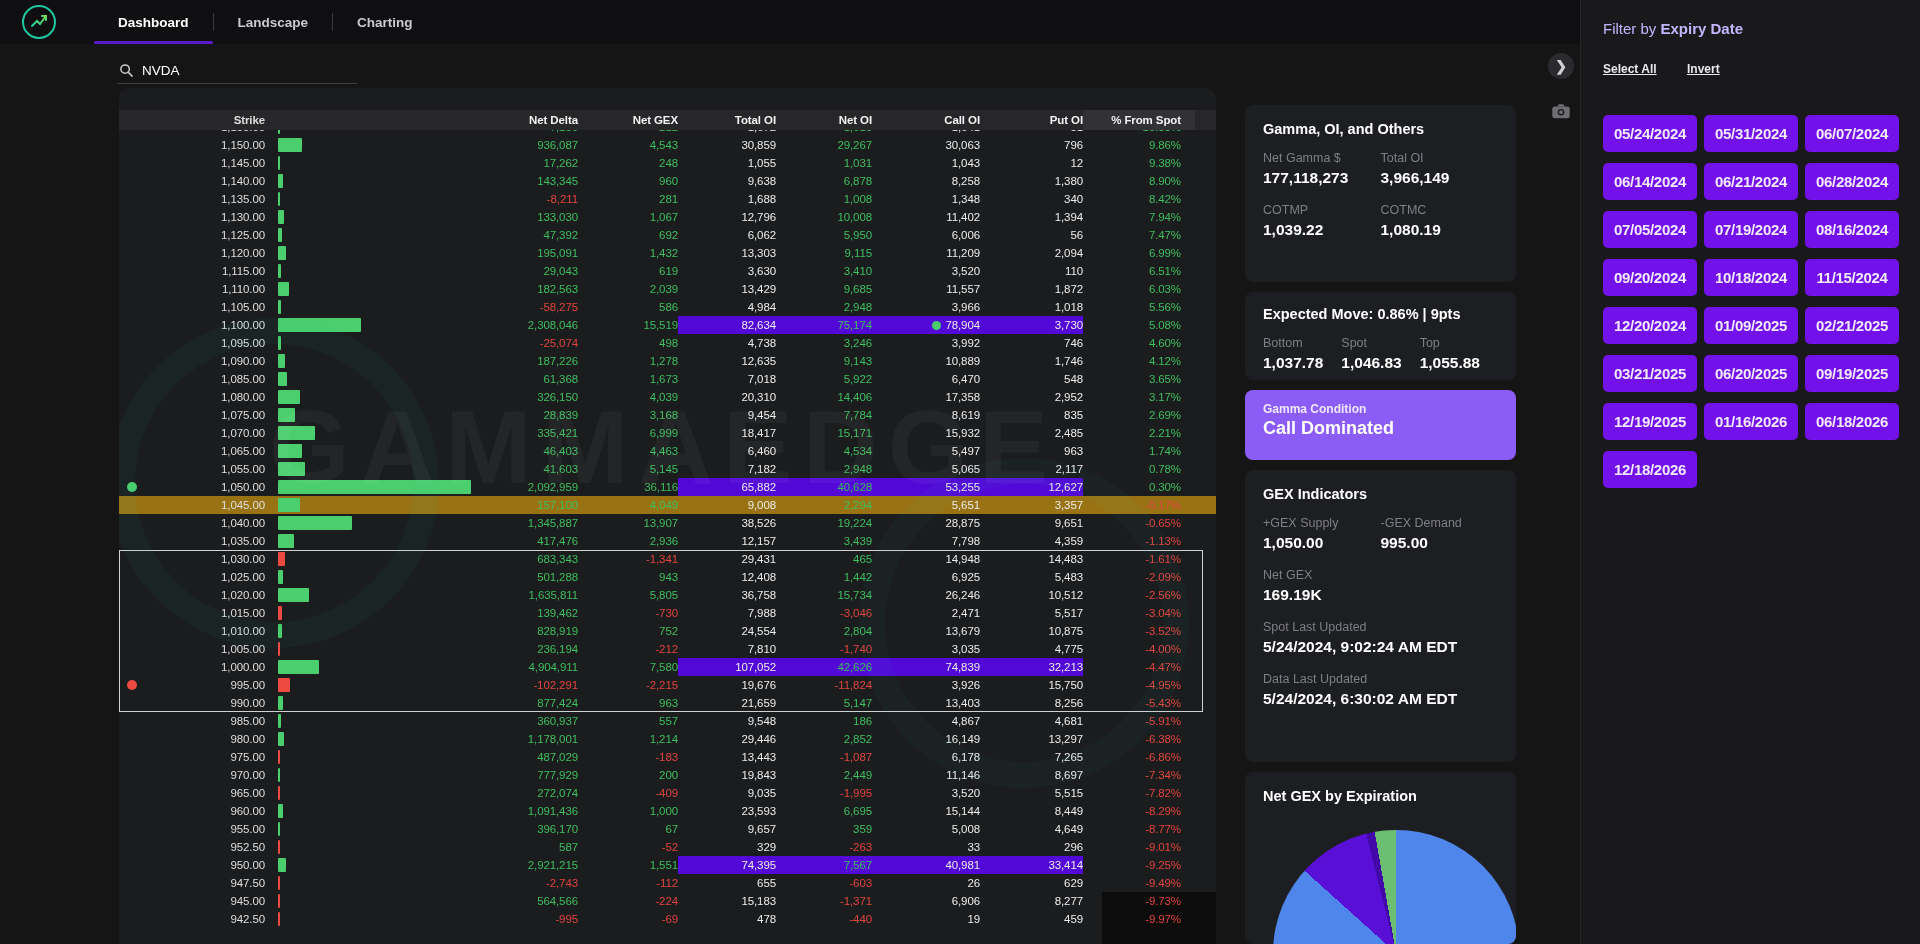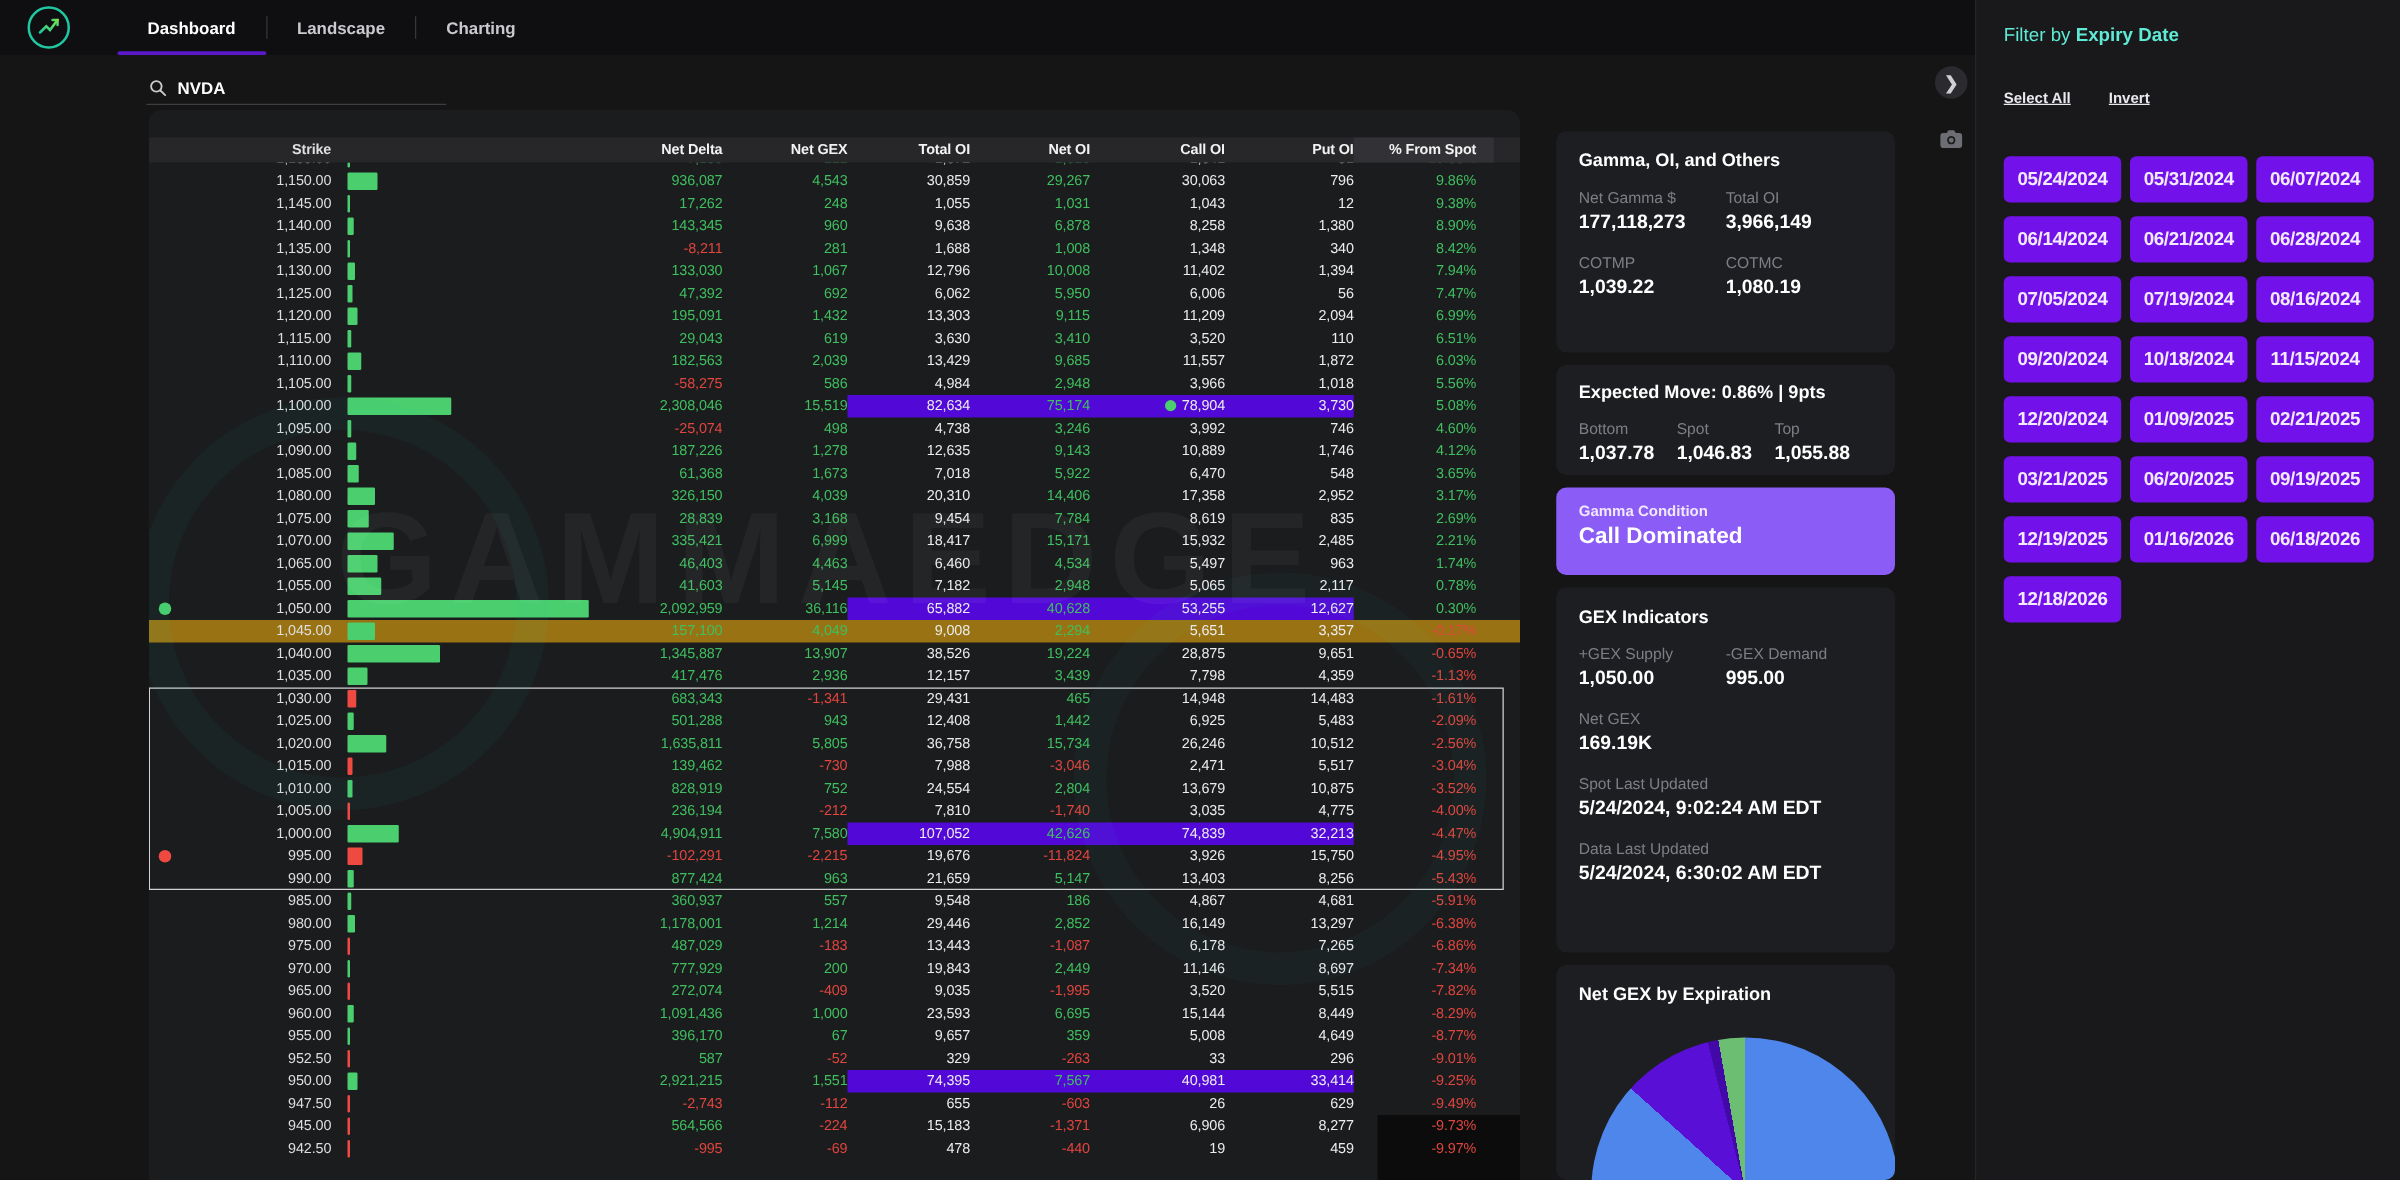--- a/index.html
+++ b/index.html
@@ -19,21 +19,21 @@
   .tab.active { color:#ffffff; }
   .tab.active::after { content:""; position:absolute; left:0; right:0; bottom:0; height:3px;
                        background:#5a18c9; border-radius:2px; }
   .tab-sep { width:1px; height:18px; background:#37373c; }
 
   
   .searchbar { position:absolute; left:117px; top:58px; width:240px; height:26px; z-index:5;
                display:flex; align-items:center; border-bottom:1px solid #3c3c41; }
   .searchbar svg { width:15px; height:15px; margin:0 8px 0 2px; }
   .searchbar input { background:transparent; border:none; outline:none; color:#ffffff;
-                     font-size:13.5px; font-weight:bold; font-family:"Liberation Sans",sans-serif; width:180px; }
+                     font-size:13.5px; font-weight:normal; font-family:"Liberation Sans",sans-serif; width:180px; }
 
   
   .table-card { position:absolute; left:119px; top:88px; width:1097px; height:856px;
                 background:#1b1c1e; border-radius:10px 10px 0 0; overflow:hidden; }
   .grid-row { display:grid;
       grid-template-columns:26px 120px 218px 95px 100px 98px 96px 108px 103px 112px;
       align-items:center; height:18px; }
   .thead { position:absolute; left:0; top:22px; width:100%; height:20px; background:#27272a;
            z-index:6; font-weight:bold; color:#f2f2f2; font-size:12px; }
   .thead .c { line-height:20px; }
@@ -91,21 +91,21 @@
   .c-cond { top:390px; height:70px; background:#8b5cf6; padding:12px 18px; }
   .cond-label { color:#f1e7ff; font-size:12px; font-weight:bold; }
   .cond-value { color:#ffffff; font-size:18px; font-weight:bold; margin-top:2px; }
   .c-gex { top:470px; height:292px; }
   .c-pie { top:772px; height:172px; overflow:hidden; }
   .pie { position:absolute; left:28px; top:58px; width:246px; height:246px; border-radius:50%; }
 
   
   .expiry { position:absolute; left:1580px; top:0; width:340px; height:944px; background:#19181b;
             border-left:1px solid #252528; z-index:10; padding:20px 22px; }
-  .expiry-title { color:#5eead4; font-size:15px; margin-bottom:32px; }
+  .expiry-title { color:#c4b5fd; font-size:15px; margin-bottom:22px; }
   .expiry-title b { font-weight:bold; }
   .expiry-links { margin-bottom:18px; }
   .expiry-links a { color:#e8e8ee; font-size:12px; font-weight:bold; text-decoration:underline;
                     margin-right:26px; cursor:pointer; }
   .dates { display:grid; grid-template-columns:repeat(3, 94px); column-gap:7px; row-gap:11px;margin-top:38px; }
   .date-btn { height:37px; background:#7311ea; border:none; border-radius:5px; color:#f3eaff;
               font-size:15px; font-weight:bold; font-family:"Liberation Sans",sans-serif;
               cursor:pointer; letter-spacing:-0.3px; }
 </style>
 </head>

